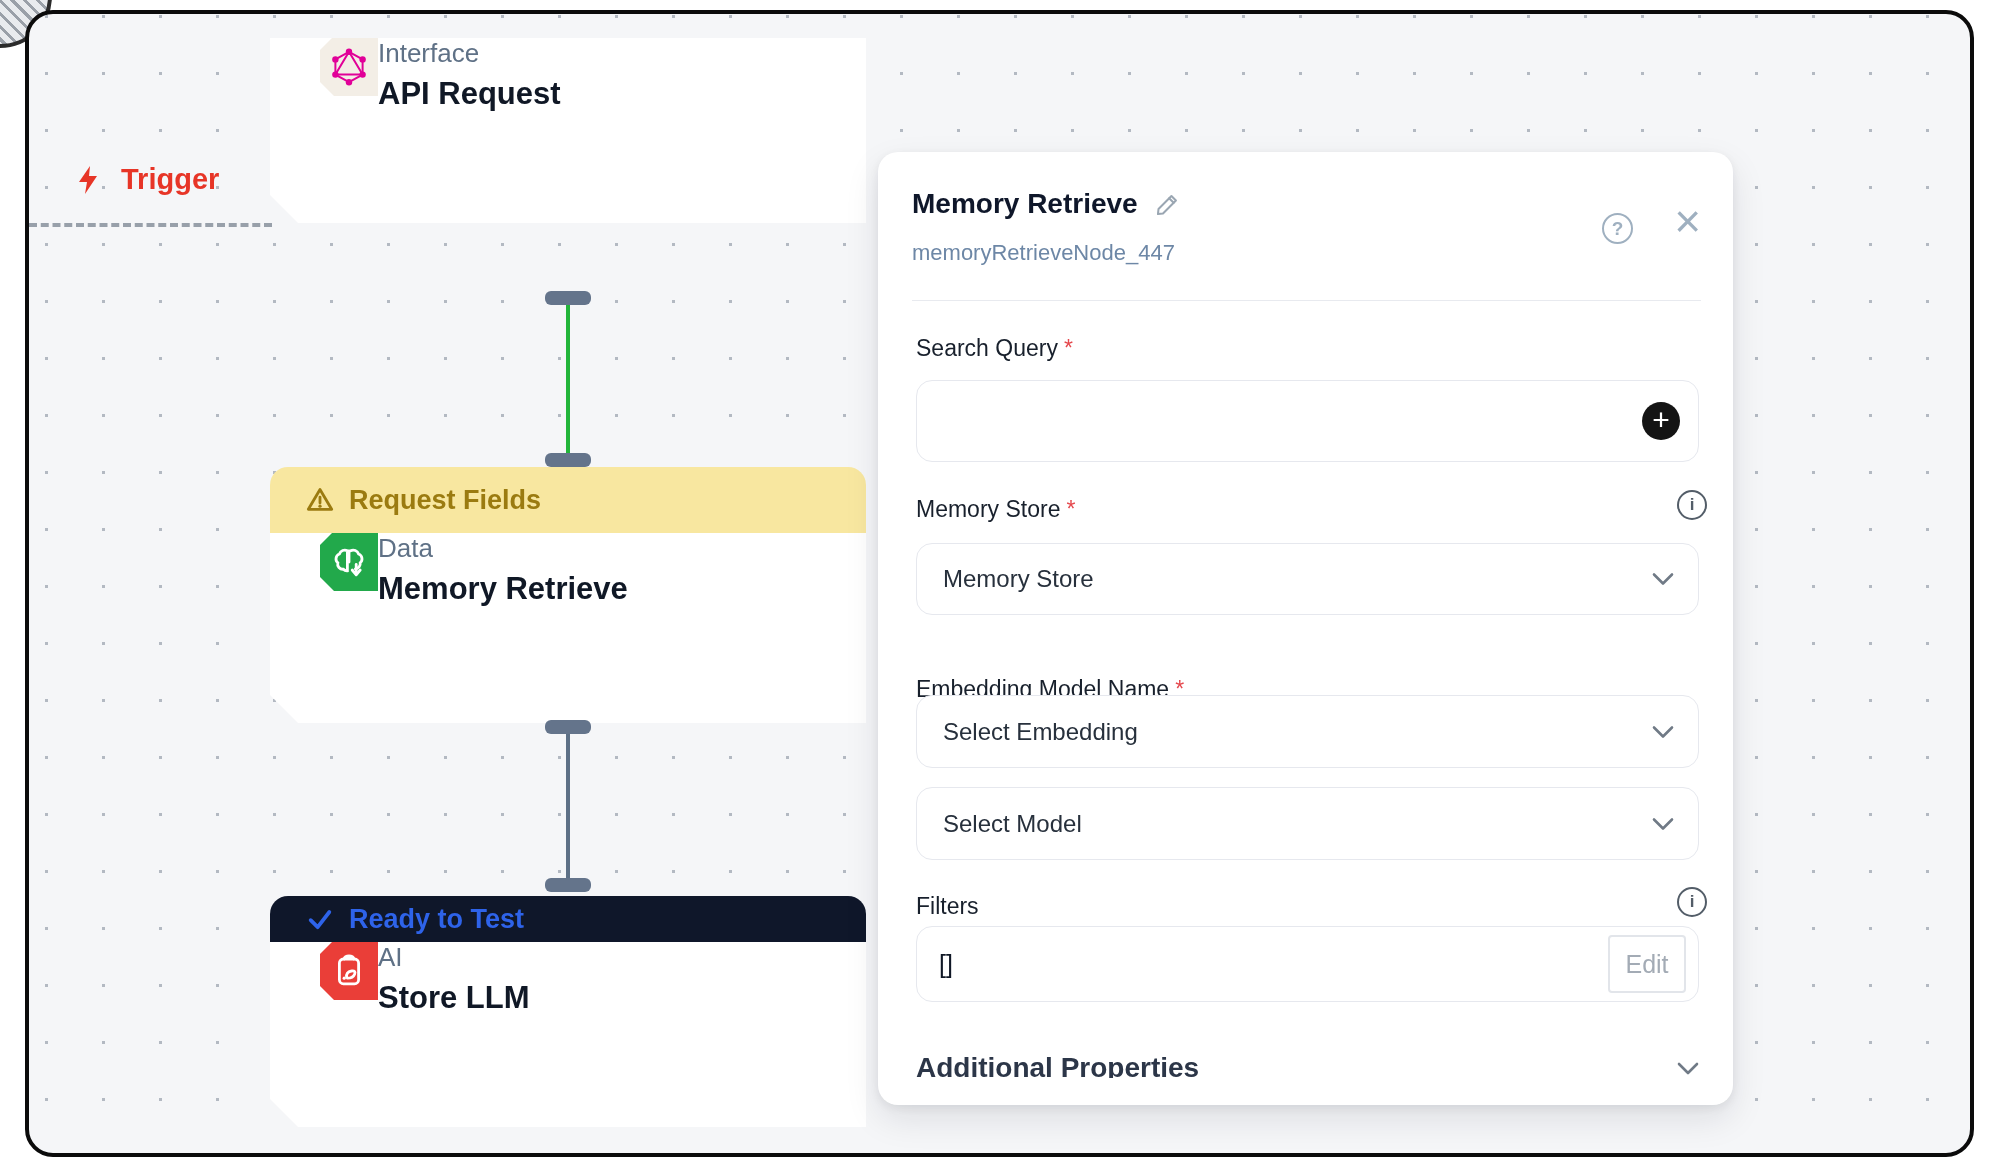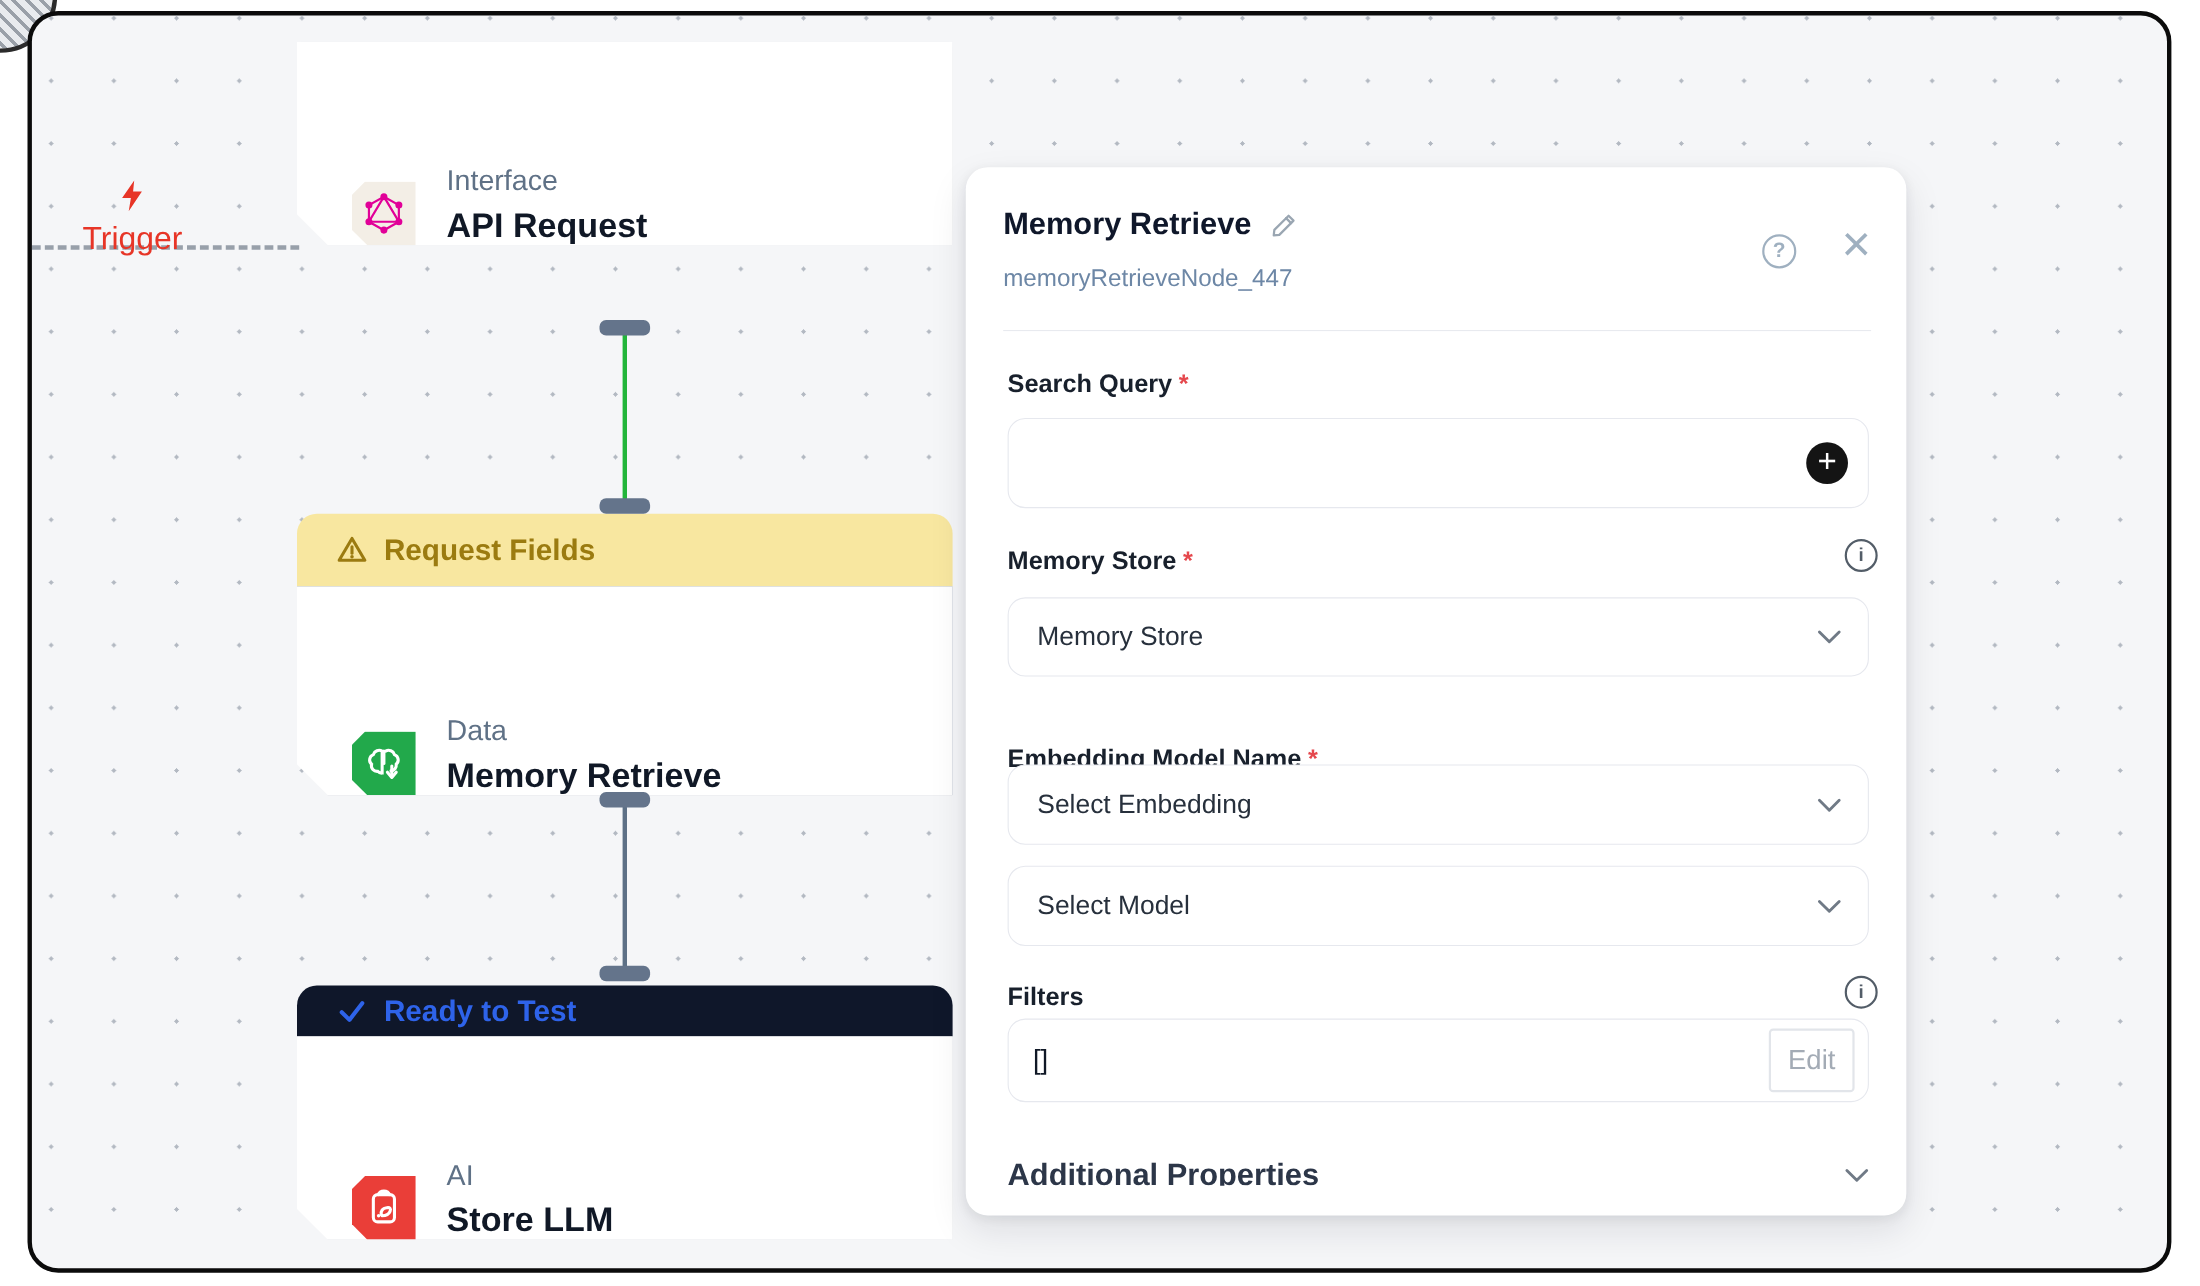--- a/index.html
+++ b/index.html
@@ -13,36 +13,36 @@
     background:repeating-linear-gradient(45deg,#9aa0a8 0 3px,#e9ebee 3px 9px); z-index:0; }
 
   
   .window { position:absolute; left:25px; top:10px; width:1949px; height:1147px;
     background:#f5f6f8; border:4px solid #0b0b0b; border-radius:28px; overflow:hidden; z-index:1; }
   .window::before { content:""; position:absolute; inset:0;
     background-image:radial-gradient(circle,#b3b9c2 1.8px,transparent 2px);
     background-size:57px 57px; background-position:46px 31px; }
 
   
-  .trigger { position:absolute; left:46px; top:149px; display:flex; align-items:center; gap:8px;
-    color:#e73527; font-size:29px; font-weight:400; z-index:3;flex-direction:column; }
+  .trigger { position:absolute; left:46px; top:149px; display:flex; align-items:center; gap:20px;
+    color:#e73527; font-size:29px; font-weight:700; z-index:3; }
   .trigger svg { width:26px; height:30px; }
   .trigger-line { position:absolute; left:0px; top:209px; width:243px; height:0;
     border-top:4px dashed #98a0aa; z-index:2; }
 
   
   .node { position:absolute; left:241px; width:596px; z-index:3; }
   .banner { height:70px; border-radius:18px 18px 0 0; display:flex; align-items:center;
     gap:15px; padding-left:36px; font-size:27px; font-weight:600; }
   .banner svg { width:28px; height:28px; flex:none; }
   .banner-green  { background:#bae8af; color:#1d9440; }
   .banner-yellow { background:#f8e7a0; color:#9b7b10; height:66px; }
   .banner-blue   { background:#0f172a; color:#2e63e9; height:46px; }
 
-  .card { background:#ffffff; display:flex; align-items:flex-end; gap:28px; padding-left:50px;
+  .card { background:#ffffff; display:flex; align-items:flex-start; padding-left:50px;
     clip-path:polygon(0 0,100% 0,100% 100%,28px 100%,0 calc(100% - 28px)); }
   .card-plain    { height:185px; filter:drop-shadow(0 3px 6px rgba(27,41,62,.22)); }
   .card-selected { height:190px;
     filter:drop-shadow(1.6px 0 0 #5d7086) drop-shadow(-1.6px 0 0 #5d7086)
            drop-shadow(0 1.6px 0 #5d7086) drop-shadow(0 -1.6px 0 #5d7086)
            drop-shadow(0 3px 4px rgba(27,41,62,.18)); }
   .node-3 .card-plain { height:185px; }
 
   .tile { width:58px; height:58px; flex:none; display:flex; align-items:center; justify-content:center;
     clip-path:polygon(0 12px,12px 0,100% 0,100% calc(100% - 0px),100% 100%,14px 100%,0 calc(100% - 14px)); }
@@ -73,21 +73,21 @@
   .pencil-icon svg { width:27px; height:27px; display:block; }
   .p-sub { position:absolute; left:34px; top:88px; font-size:22px; color:#6d87a6; }
   .circle-btn { position:absolute; top:61px; width:31px; height:31px; border:2.5px solid #9fb0c0;
     border-radius:50%; color:#9fb0c0; font-size:19px; font-weight:700;
     display:flex; align-items:center; justify-content:center; }
   .help-btn { right:100px; }
   .close-btn { position:absolute; right:32px; top:46px; font-size:46px; font-weight:400;
     color:#9fb0c0; line-height:1; }
   .p-divider { position:absolute; left:34px; right:32px; top:148px; height:1px; background:#e8eaef; }
 
-  .f-label { position:absolute; left:38px; font-size:23px; font-weight:700; color:#18202c; }
+  .f-label { position:absolute; left:38px; font-size:23px; font-weight:400; color:#18202c; }
   .f-label .req { color:#e5484d; margin-left:6px; }
   .info-btn { position:absolute; right:26px; width:30px; height:30px; border:2.2px solid #535d68;
     border-radius:50%; color:#535d68; font-size:17px; font-weight:700; font-style:normal;
     display:flex; align-items:center; justify-content:center; }
 
   .f-box { position:absolute; left:38px; right:34px; background:#fff; border:1.6px solid #e6e8ee;
     border-radius:16px; display:flex; align-items:center; }
   .f-input { top:228px; height:82px; }
   .f-input input { border:none; outline:none; background:transparent; flex:1; height:100%;
     font-size:24px; padding:0 70px 0 26px; font-family:inherit; color:#27303c; }

